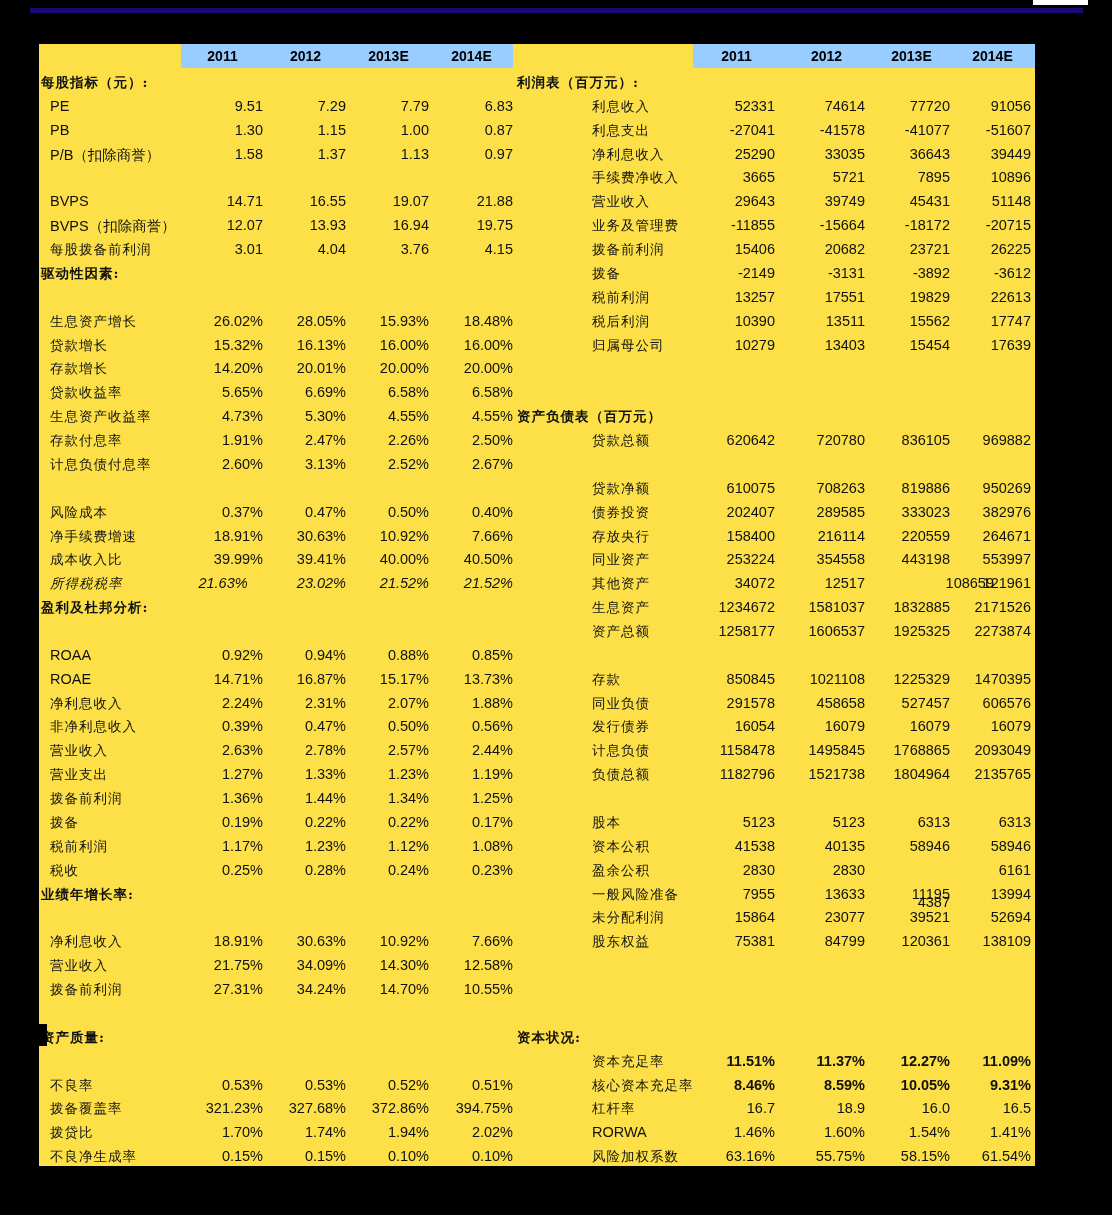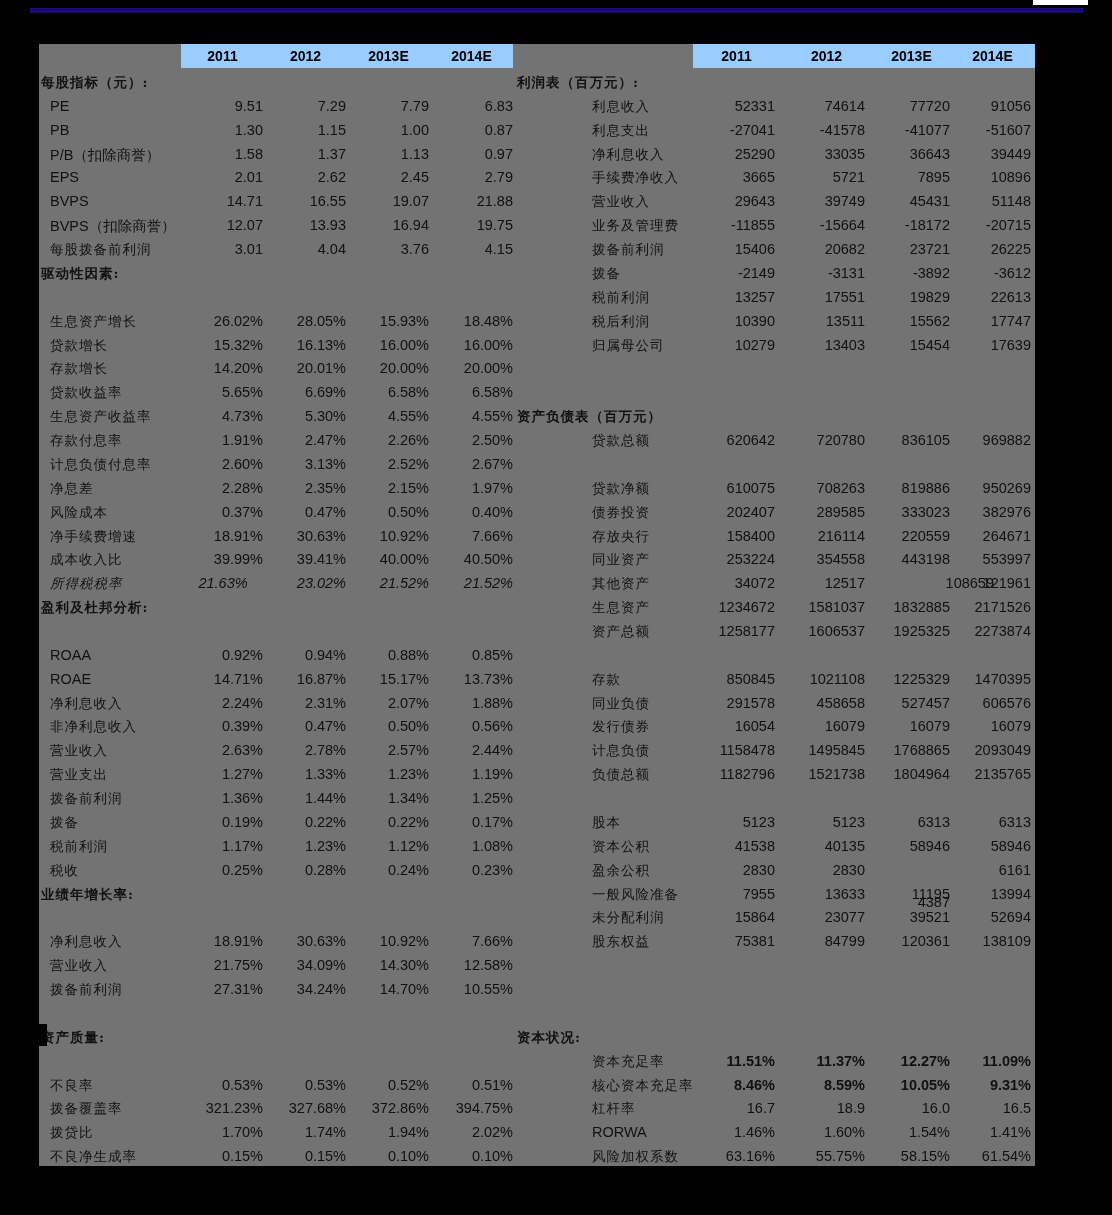--- a/index.html
+++ b/index.html
@@ -1,20 +1,20 @@
 <!DOCTYPE html>
 <html><head>
 <meta charset="utf-8">
 <style>
   html, body { margin:0; padding:0; }
   body { width:1112px; height:1215px; background:#000; position:relative; overflow:hidden;
          font-family:"Liberation Sans", "DejaVu Sans", sans-serif; }
   .topline { position:absolute; left:30px; top:8px; width:1053px; height:5px; background:#1a0a78; }
   .topbox { position:absolute; left:1033px; top:0; width:55px; height:5px; background:#fff; }
-  .panel { position:absolute; left:39px; top:44px; width:996px; height:1122px; background:#737373; }
+  .panel { position:absolute; left:39px; top:44px; width:996px; height:1122px; background:#fde047; }
   .hdr { position:absolute; top:0; height:24px; background:#99ccff; }
   .hdr span { position:absolute; top:4px; width:83px; text-align:center; font-weight:bold; font-size:14px; color:#000; }
   .row { position:absolute; height:24px; font-size:14.5px; color:#111; }
   .lbl { position:absolute; top:4px; white-space:nowrap; font-family:"DejaVu Serif", "Liberation Serif", serif; font-size:13.5px; letter-spacing:1px; }
   .lbl.latin { font-family:"Liberation Sans", sans-serif; font-size:14.5px; letter-spacing:0; }
   .sec { position:absolute; white-space:nowrap; font-family:"DejaVu Serif", serif; font-size:13.5px; font-weight:bold; letter-spacing:1px; color:#111; }
   .v { position:absolute; top:4px; text-align:right; width:80px; }
   .bold .v { font-weight:bold; }
   .blk { position:absolute; left:39px; top:1024px; width:8px; height:22px; background:#000; }
 </style>
@@ -52,27 +52,20 @@
       <span class="v" style="left: 310px;">1.00</span>
       <span class="v" style="left: 394px;">0.87</span>
     </div>
     <div class="row" style="left: 0px; width: 996px; top: 97.61px;">
       <span class="lbl latin" style="left: 11px;">P/B（扣除商誉）</span>
       <span class="v" style="left: 144px;">1.58</span>
       <span class="v" style="left: 227px;">1.37</span>
       <span class="v" style="left: 310px;">1.13</span>
       <span class="v" style="left: 394px;">0.97</span>
     </div>
-    <div class="row" style="left: 0px; width: 996px; top: 121.48px;">
-      <span class="lbl latin" style="left: 11px;">EPS</span>
-      <span class="v" style="left: 144px;">2.01</span>
-      <span class="v" style="left: 227px;">2.62</span>
-      <span class="v" style="left: 310px;">2.45</span>
-      <span class="v" style="left: 394px;">2.79</span>
-    </div>
     <div class="row" style="left: 0px; width: 996px; top: 145.35px;">
       <span class="lbl latin" style="left: 11px;">BVPS</span>
       <span class="v" style="left: 144px;">14.71</span>
       <span class="v" style="left: 227px;">16.55</span>
       <span class="v" style="left: 310px;">19.07</span>
       <span class="v" style="left: 394px;">21.88</span>
     </div>
     <div class="row" style="left: 0px; width: 996px; top: 169.22px;">
       <span class="lbl latin" style="left: 11px;">BVPS（扣除商誉）</span>
       <span class="v" style="left: 144px;">12.07</span>
@@ -130,27 +123,20 @@
       <span class="v" style="left: 310px;">2.26%</span>
       <span class="v" style="left: 394px;">2.50%</span>
     </div>
     <div class="row" style="left: 0px; width: 996px; top: 407.92px;">
       <span class="lbl" style="left: 11px;">计息负债付息率</span>
       <span class="v" style="left: 144px;">2.60%</span>
       <span class="v" style="left: 227px;">3.13%</span>
       <span class="v" style="left: 310px;">2.52%</span>
       <span class="v" style="left: 394px;">2.67%</span>
     </div>
-    <div class="row" style="left: 0px; width: 996px; top: 431.79px;">
-      <span class="lbl" style="left: 11px;">净息差</span>
-      <span class="v" style="left: 144px;">2.28%</span>
-      <span class="v" style="left: 227px;">2.35%</span>
-      <span class="v" style="left: 310px;">2.15%</span>
-      <span class="v" style="left: 394px;">1.97%</span>
-    </div>
     <div class="row" style="left: 0px; width: 996px; top: 455.66px;">
       <span class="lbl" style="left: 11px;">风险成本</span>
       <span class="v" style="left: 144px;">0.37%</span>
       <span class="v" style="left: 227px;">0.47%</span>
       <span class="v" style="left: 310px;">0.50%</span>
       <span class="v" style="left: 394px;">0.40%</span>
     </div>
     <div class="row" style="left: 0px; width: 996px; top: 479.53px;">
       <span class="lbl" style="left: 11px;">净手续费增速</span>
       <span class="v" style="left: 144px;">18.91%</span>

